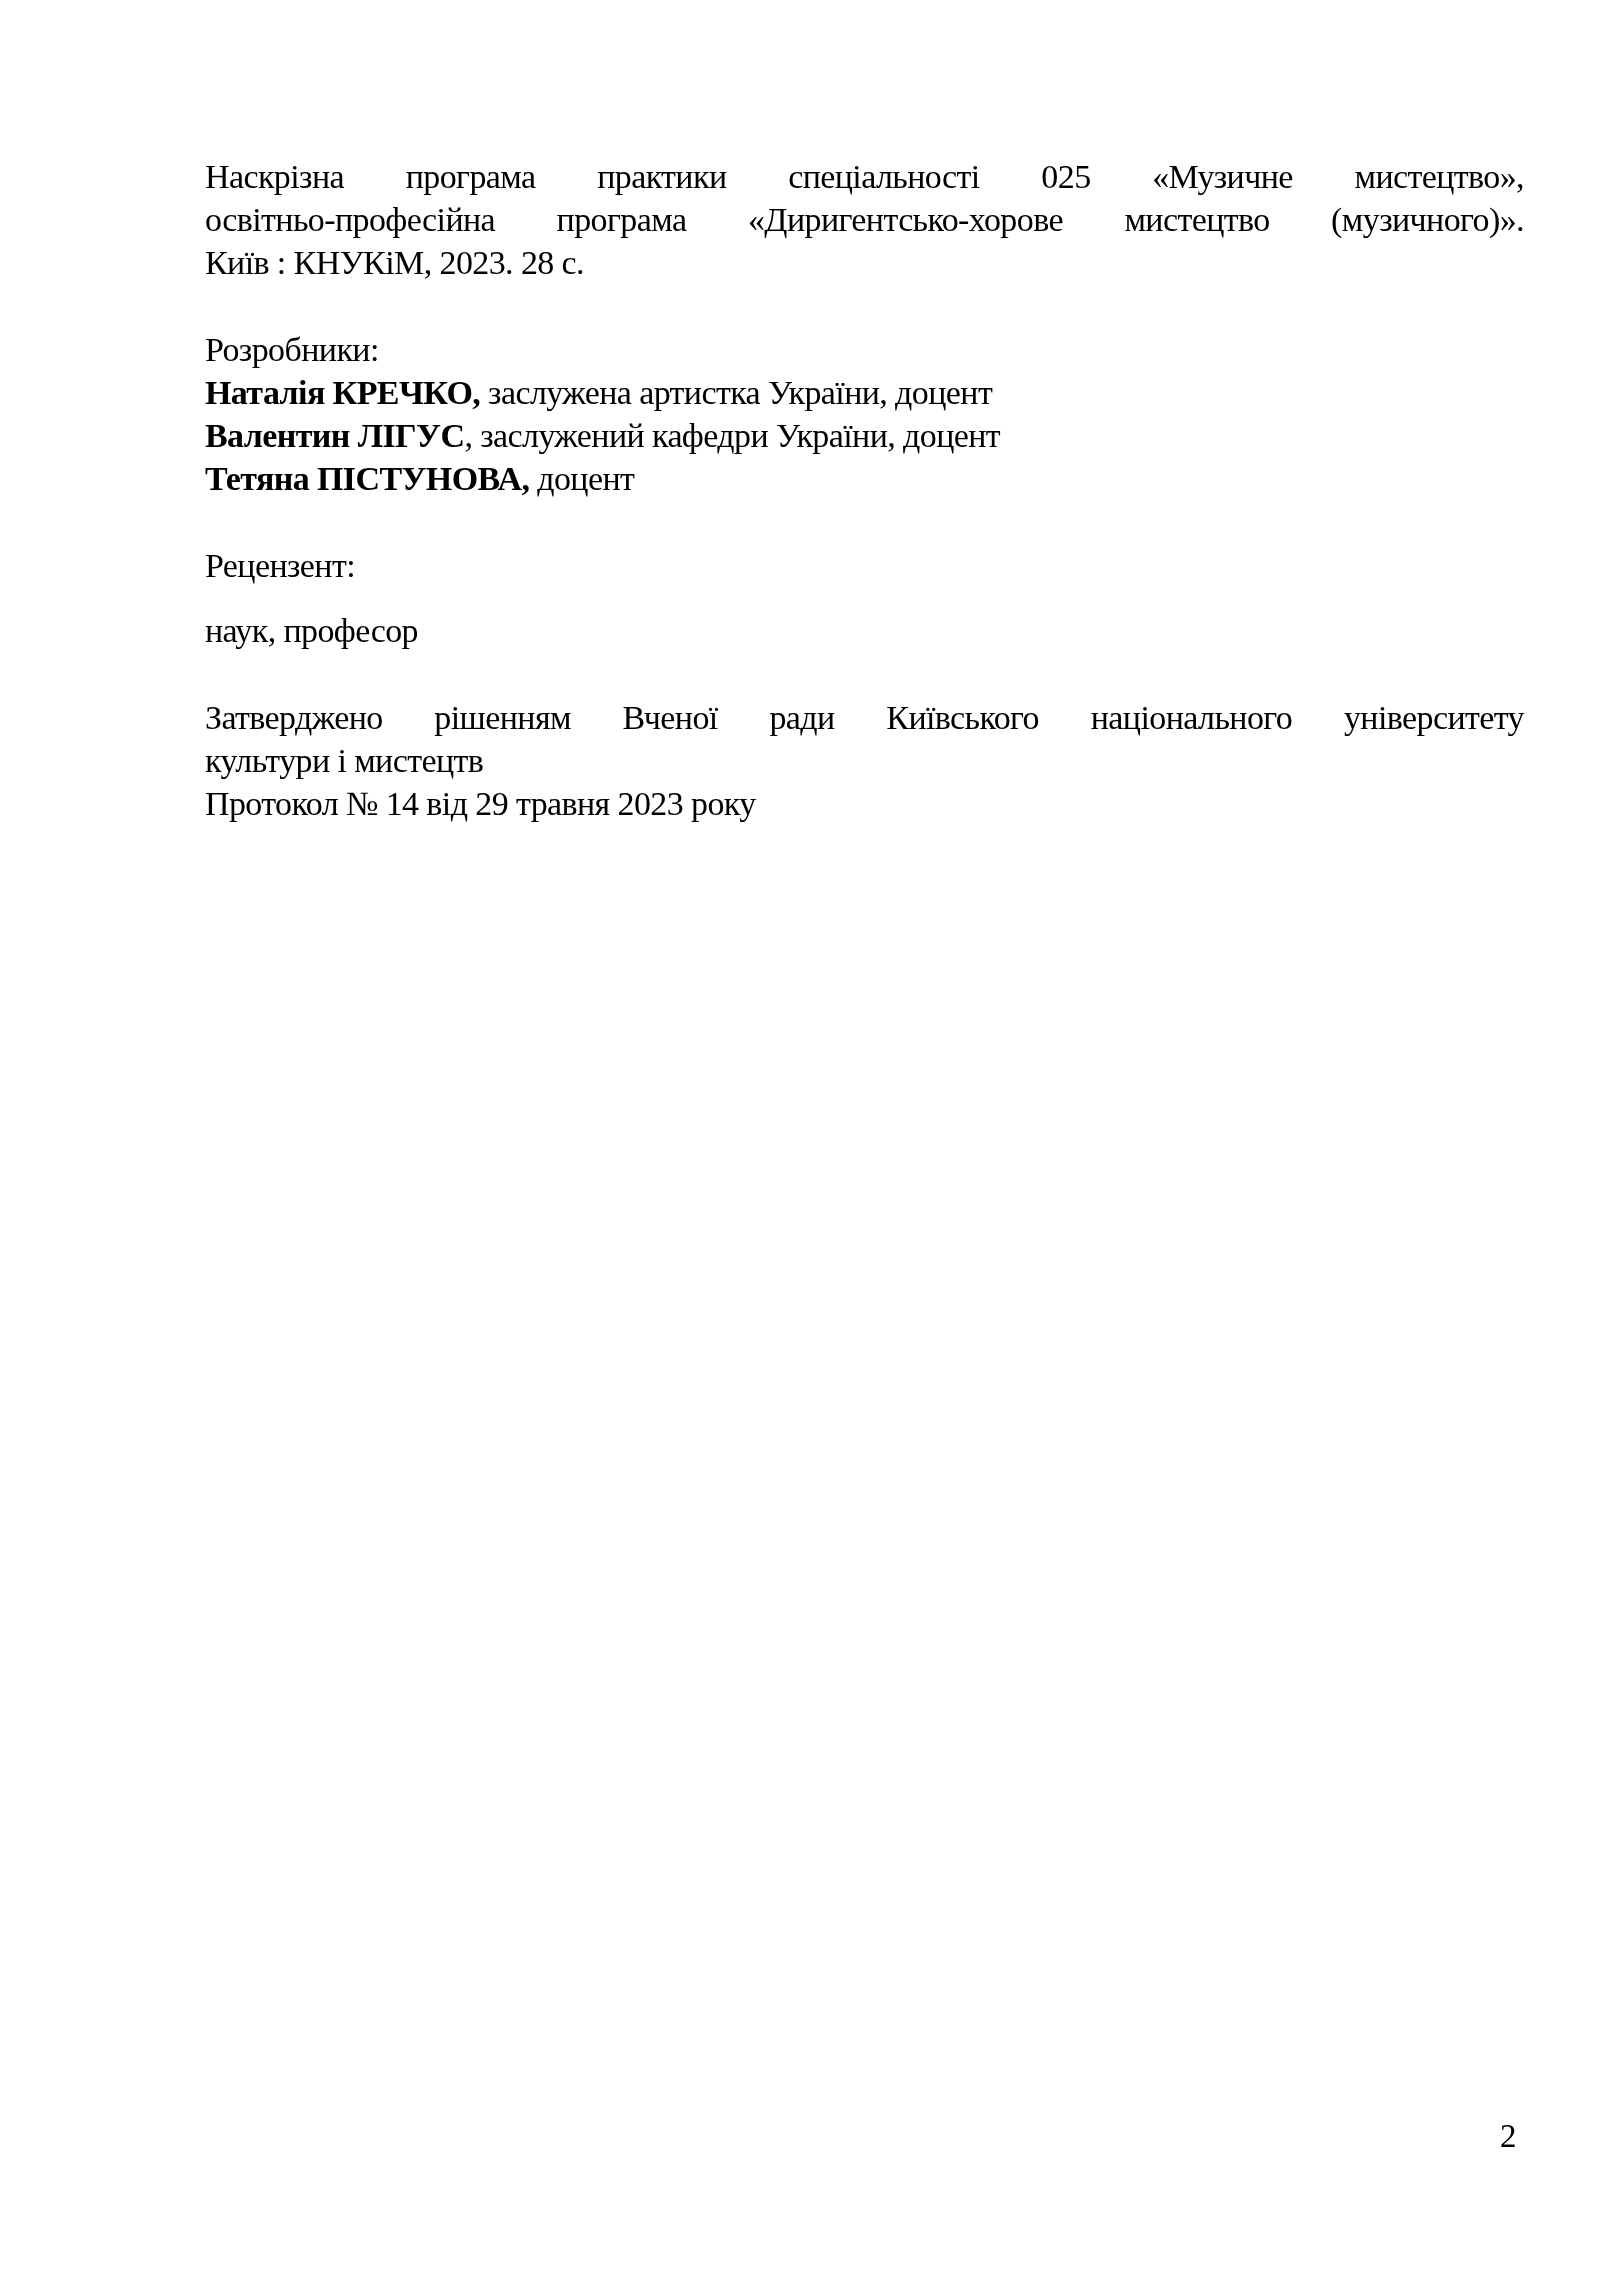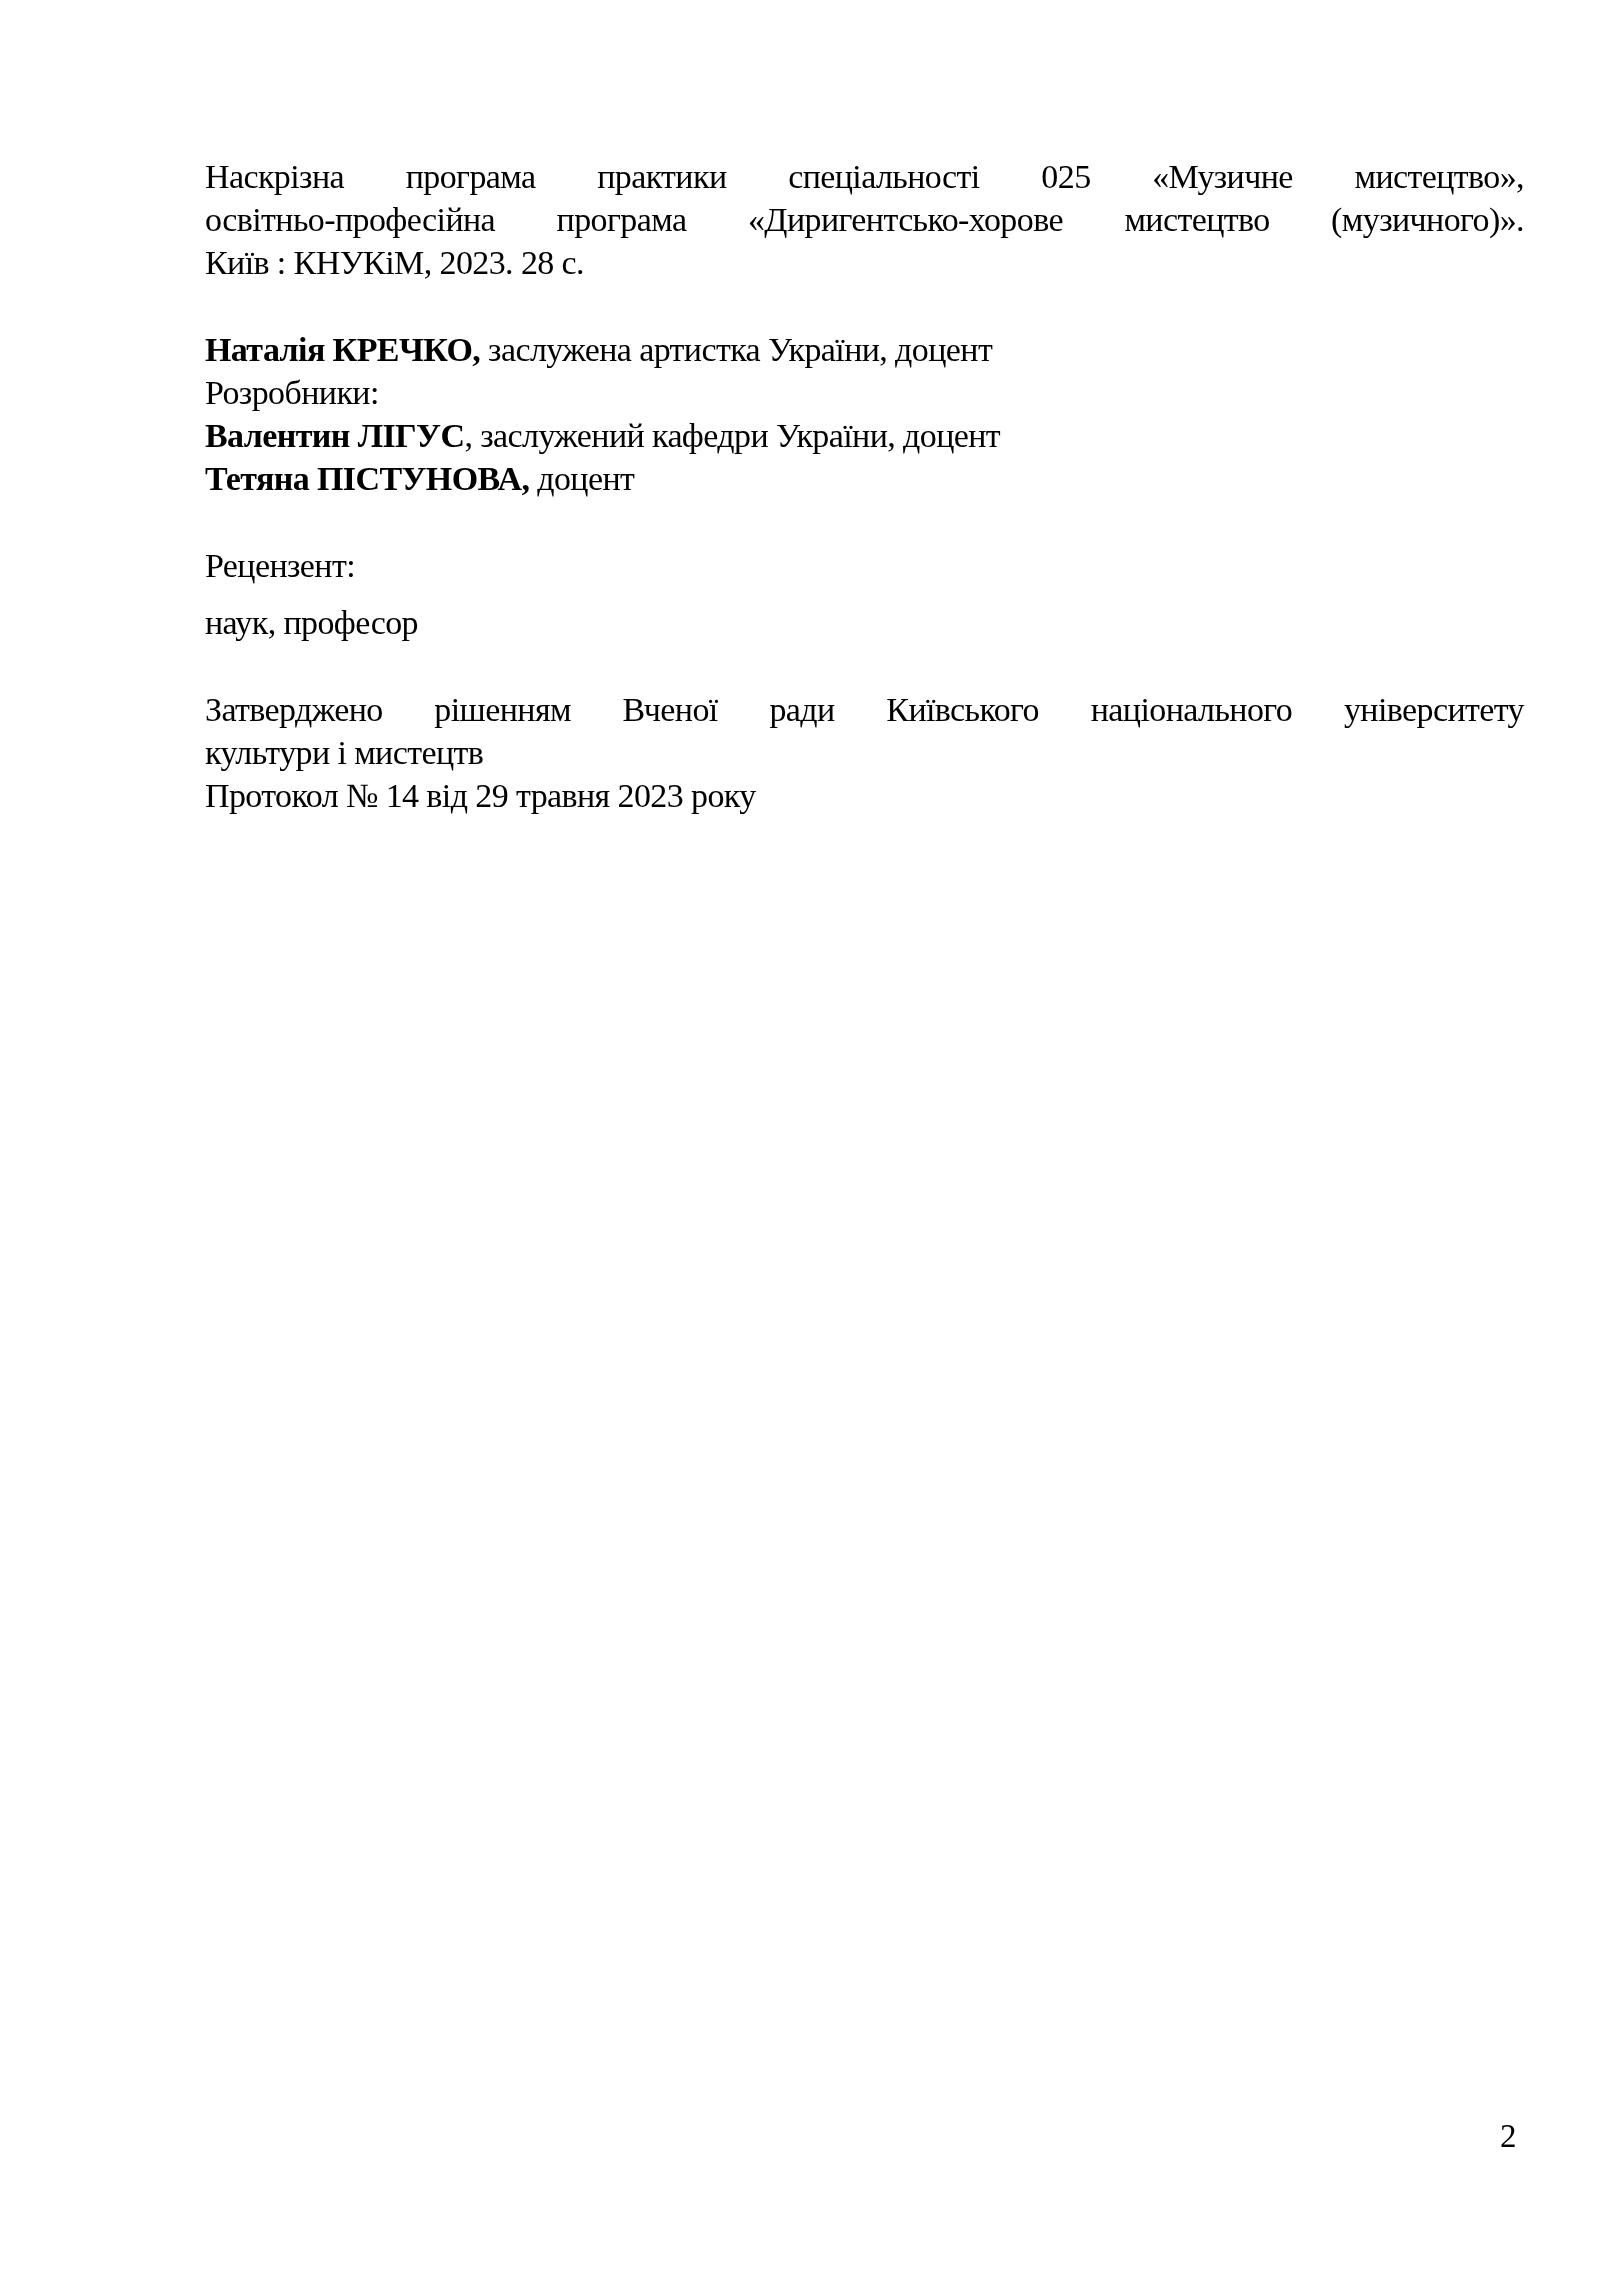--- a/index.html
+++ b/index.html
@@ -61,28 +61,28 @@
 <div class="page">
   <div class="content">
 
     <div class="para block">
       <span class="justify-line">Наскрізна програма практики спеціальності 025 «Музичне мистецтво»,</span>
       <span class="justify-line">освітньо-професійна програма «Диригентсько-хорове мистецтво (музичного)».</span>
       <span class="line">Київ : КНУКіМ, 2023. 28 с.</span>
     </div>
 
     <div class="para block">
+      <span class="line">Розробники:</span>
       <span class="line"><span class="bold">Наталія КРЕЧКО,</span><span> заслужена артистка України, доцент</span></span>
-      <span class="line">Розробники:</span>
       <span class="line"><span class="bold">Валентин ЛІГУС</span><span>, заслужений кафедри України, доцент</span></span>
       <span class="line"><span class="bold">Тетяна ПІСТУНОВА,</span><span> доцент</span></span>
     </div>
 
     <div class="para block">
-      <span class="line" style="margin-bottom:14px;">Рецензент:</span>
+      <span class="line" style="margin-bottom:22px;">Рецензент:</span>
       <span class="line">наук, професор</span>
     </div>
 
 
     <div class="para block">
       <span class="justify-line">Затверджено рішенням Вченої ради Київського національного університету</span>
       <span class="line">культури і мистецтв</span>
       <span class="line">Протокол № 14 від 29 травня 2023 року</span>
     </div>
 

